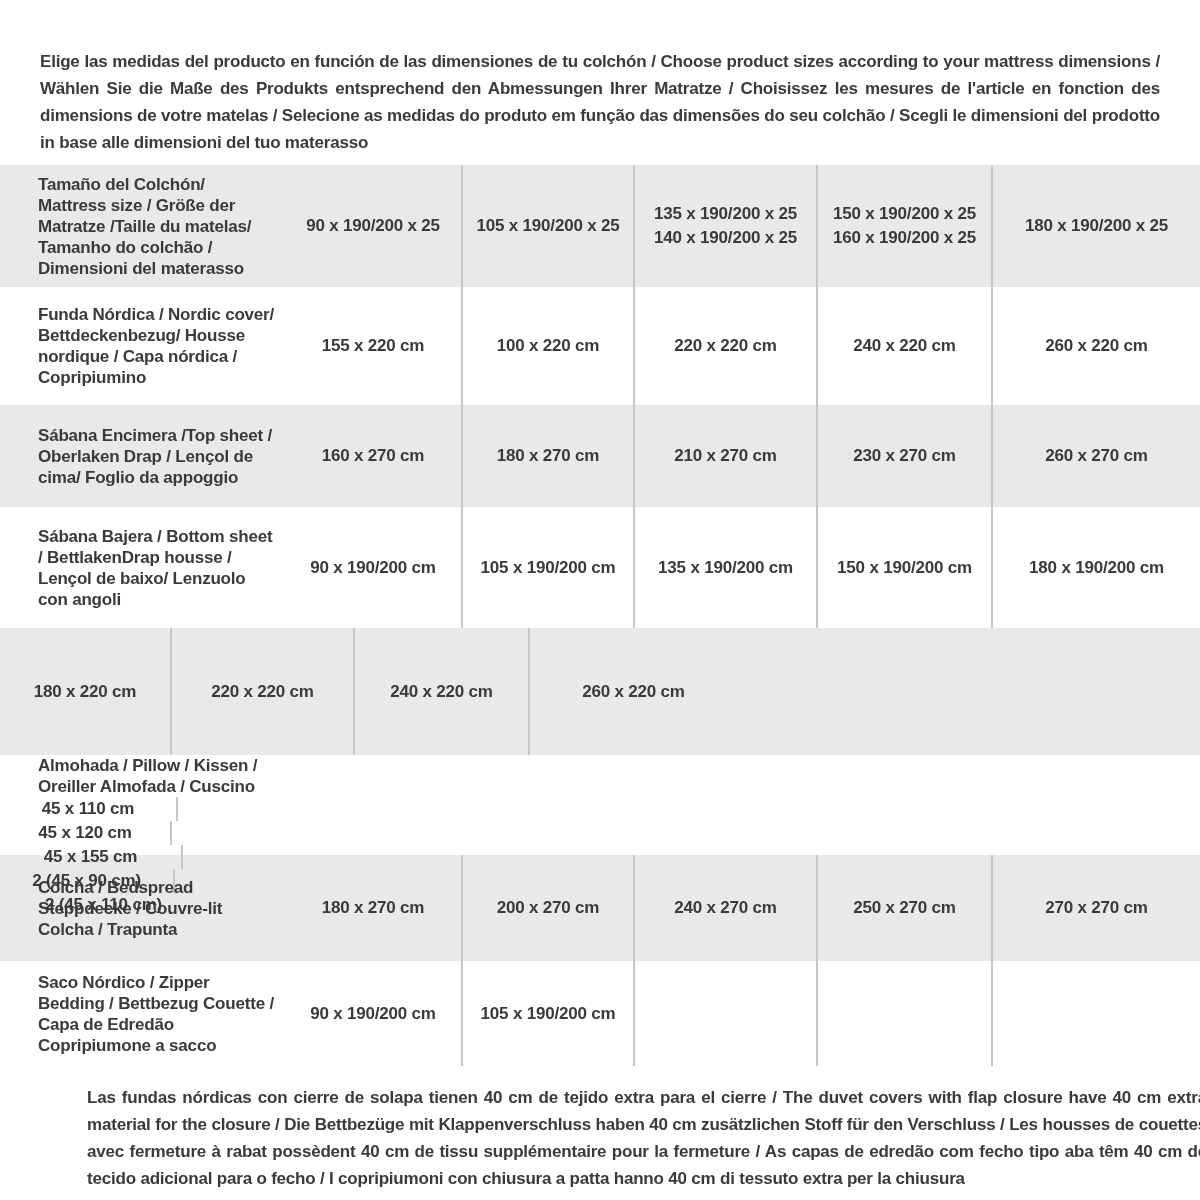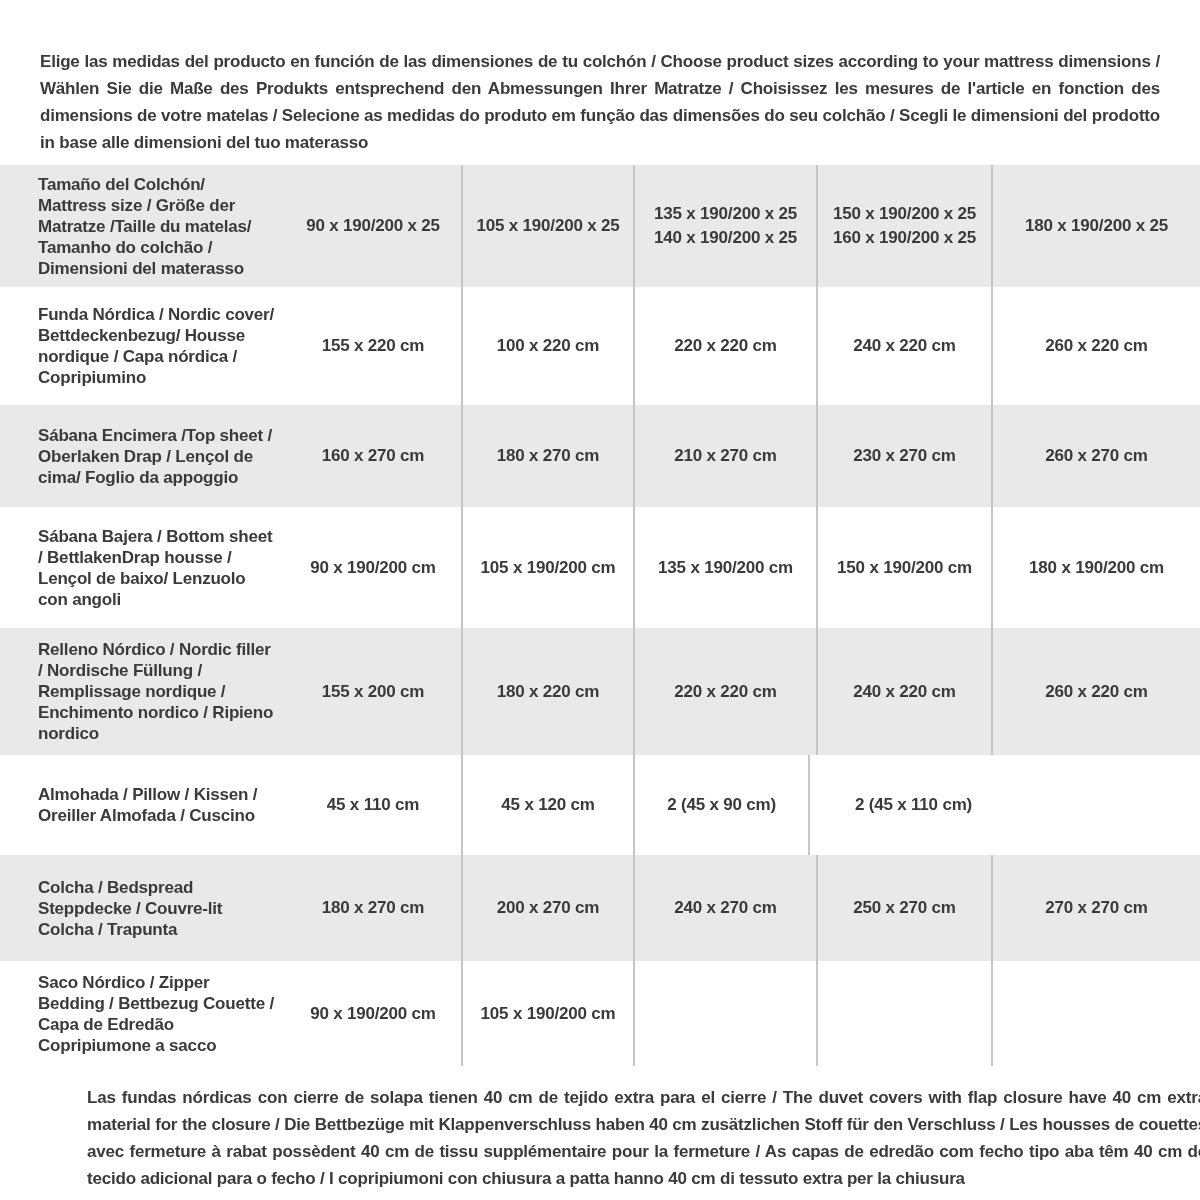--- a/index.html
+++ b/index.html
@@ -35,21 +35,21 @@
     font-size:17px;
     line-height:24px;
     white-space:pre-line;
   }
   .vl { border-right:2px solid #c6c6c6; }
   .r-h  { height:122px; }
   .r-1 { height:118px; }
   .r-2 { height:102px; }
   .r-3 { height:121px; }
   .r-4 { height:127px; }
-  .r-5 { height:100px; }
+  .r-5 { height:100px;flex-direction:column; }
   .r-6 { height:106px; }
   .r-7 { height:105px; }
 </style>
 </head>
 <body>
 
 <p class="intro">Elige las medidas del producto en función de las dimensiones de tu colchón / Choose product sizes according to your mattress dimensions / Wählen Sie die Maße des Produkts entsprechend den Abmessungen Ihrer Matratze / Choisissez les mesures de l'article en fonction des dimensions de votre matelas / Selecione as medidas do produto em função das dimensões do seu colchão / Scegli le dimensioni del prodotto in base alle dimensioni del tuo materasso</p>
 
 <div class="size-table">
 
@@ -85,32 +85,31 @@
   <div class="row r-3">
     <div class="cell c0">Sábana Bajera / Bottom sheet / BettlakenDrap housse / Lençol de baixo/ Lenzuolo con angoli</div>
     <div class="cell val c1 vl">90 x 190/200 cm</div>
     <div class="cell val c2 vl">105 x 190/200 cm</div>
     <div class="cell val c3 vl">135 x 190/200 cm</div>
     <div class="cell val c4 vl">150 x 190/200 cm</div>
     <div class="cell val c5">180 x 190/200 cm</div>
   </div>
 
   <div class="row alt r-4">
-    <div class="cell c0">Relleno Nórdico / Nordic filler / Nordische Füllung / Remplissage nordique / Enchimento nordico / Ripieno nordico</div>
-    <div class="cell val c1 vl">155 x 200 cm</div>
     <div class="cell val c2 vl">180 x 220 cm</div>
     <div class="cell val c3 vl">220 x 220 cm</div>
     <div class="cell val c4 vl">240 x 220 cm</div>
     <div class="cell val c5">260 x 220 cm</div>
   </div>
 
   <div class="row r-5">
     <div class="cell c0">Almohada  / Pillow / Kissen / Oreiller Almofada / Cuscino</div>
     <div class="cell val c1 vl">45 x 110 cm</div>
     <div class="cell val c2 vl">45 x 120 cm</div>
+    <div class="cell val c3 vl">45 x 155 cm</div>
     <div class="cell val c4 vl">2 (45 x 90 cm)</div>
     <div class="cell val c5">2 (45 x 110 cm)</div>
   </div>
 
   <div class="row alt r-6">
     <div class="cell c0">Colcha / Bedspread Steppdecke / Couvre-lit Colcha / Trapunta</div>
     <div class="cell val c1 vl">180 x 270 cm</div>
     <div class="cell val c2 vl">200 x 270 cm</div>
     <div class="cell val c3 vl">240 x 270 cm</div>
     <div class="cell val c4 vl">250 x 270 cm</div>

